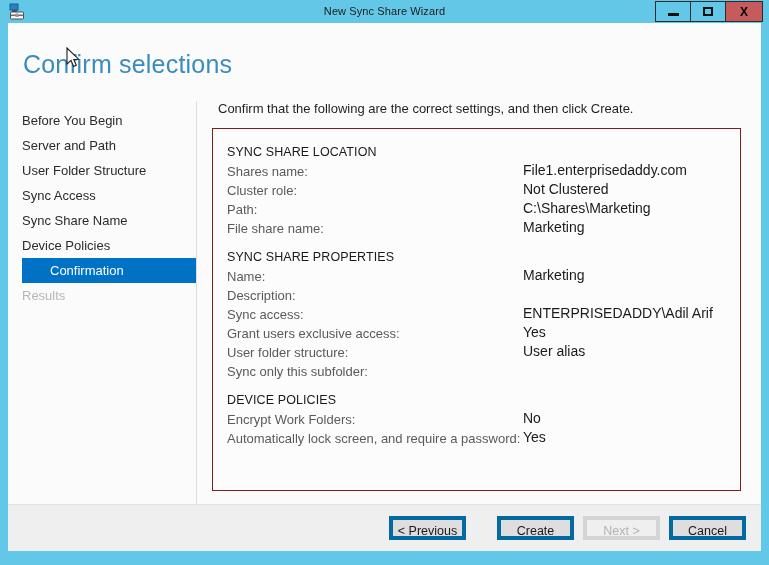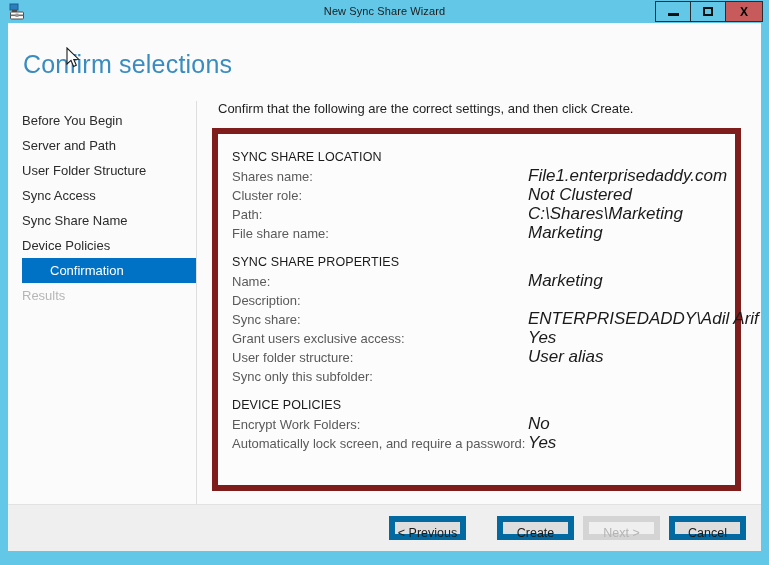--- a/index.html
+++ b/index.html
@@ -155,21 +155,21 @@
   .intro {
     font-size: 13px;
     color: #1f1f1f;
     margin: 0 0 11px 6px;
     line-height: 16px;
   }
   .panel {
     position: relative;
     width: 529px;
     height: 363px;
-    border: 6px solid #7f1d1d;
+    border: 1px solid #7f1d1d;
     background: #fcfcfc;
     box-sizing: border-box;
     padding: 16px 0 0 14px;
   }
   .section-title {
     font-size: 12.5px;
     color: #1a1a1a;
     margin: 0 0 2px 0;
     letter-spacing: 0.1px;
   }
@@ -183,23 +183,22 @@
     white-space: nowrap;
   }
   .row .label {
     font-size: 13px;
     color: #5a5a5a;
   }
   .row .value {
     position: absolute;
     left: 296px;
     top: 0;
-    font-size: 17px;
+    font-size: 14px;
     color: #1a1a1a;
-    font-style: italic;
   }
 
   
   .footer-sep {
     position: absolute;
     left: 0;
     top: 481px;
     width: 753px;
     height: 1px;
     background: #e2e2e2;
@@ -219,21 +218,21 @@
     display: flex;
   }
   .btn {
     width: 77px;
     height: 24px;
     line-height: 22px;
     text-align: center;
     font-size: 12.5px;
     color: #1a1a1a;
     background: #dedede;
-    border: 6px solid #0369a1;
+    border: 4px solid #0369a1;
     box-sizing: border-box;
     margin-left: 9px;
     white-space: nowrap;
   }
   .btn.disabled {
     color: #b4b4b4;
     background: #efefef;
     border-color: #d4d4d4;
   }
   .btn.gap {
@@ -323,21 +322,21 @@
           <div class="section-title">SYNC SHARE PROPERTIES</div>
           <div class="row">
             <span class="label">Name:</span>
             <span class="value">Marketing</span>
           </div>
           <div class="row">
             <span class="label">Description:</span>
             <span class="value"></span>
           </div>
           <div class="row">
-            <span class="label">Sync share:</span>
+            <span class="label">Sync access:</span>
             <span class="value">ENTERPRISEDADDY\Adil Arif</span>
           </div>
           <div class="row">
             <span class="label">Grant users exclusive access:</span>
             <span class="value">Yes</span>
           </div>
           <div class="row">
             <span class="label">User folder structure:</span>
             <span class="value">User alias</span>
           </div>

